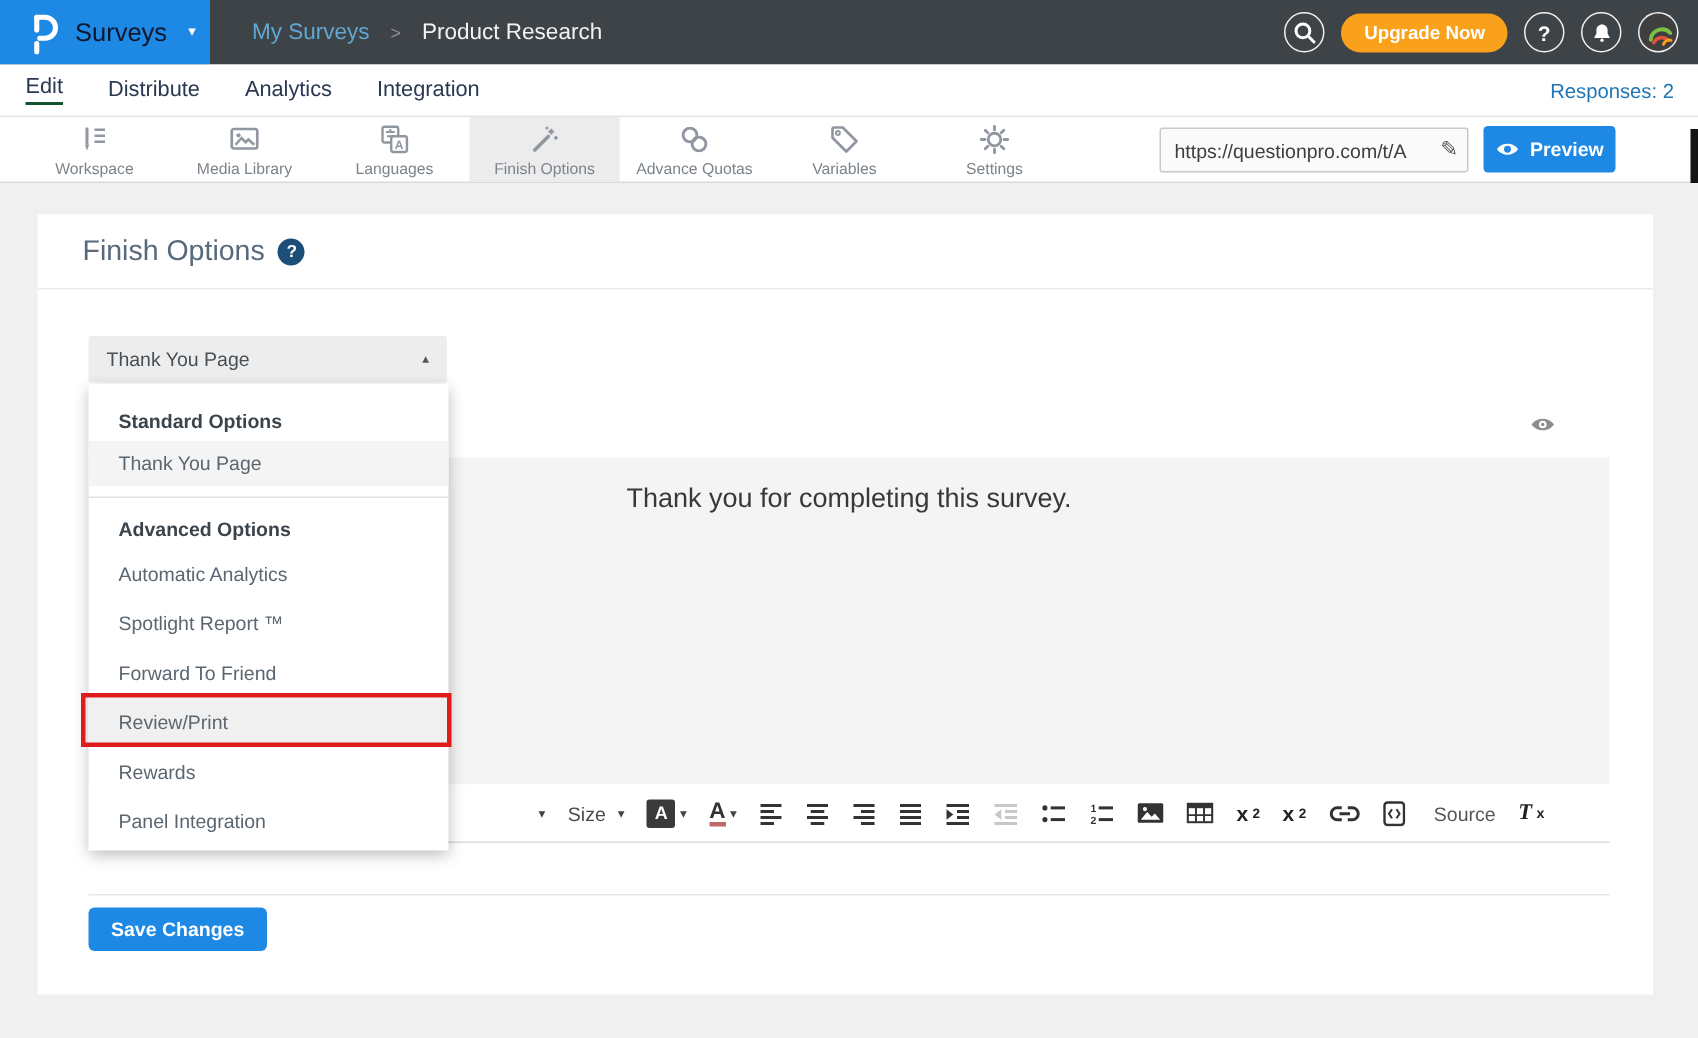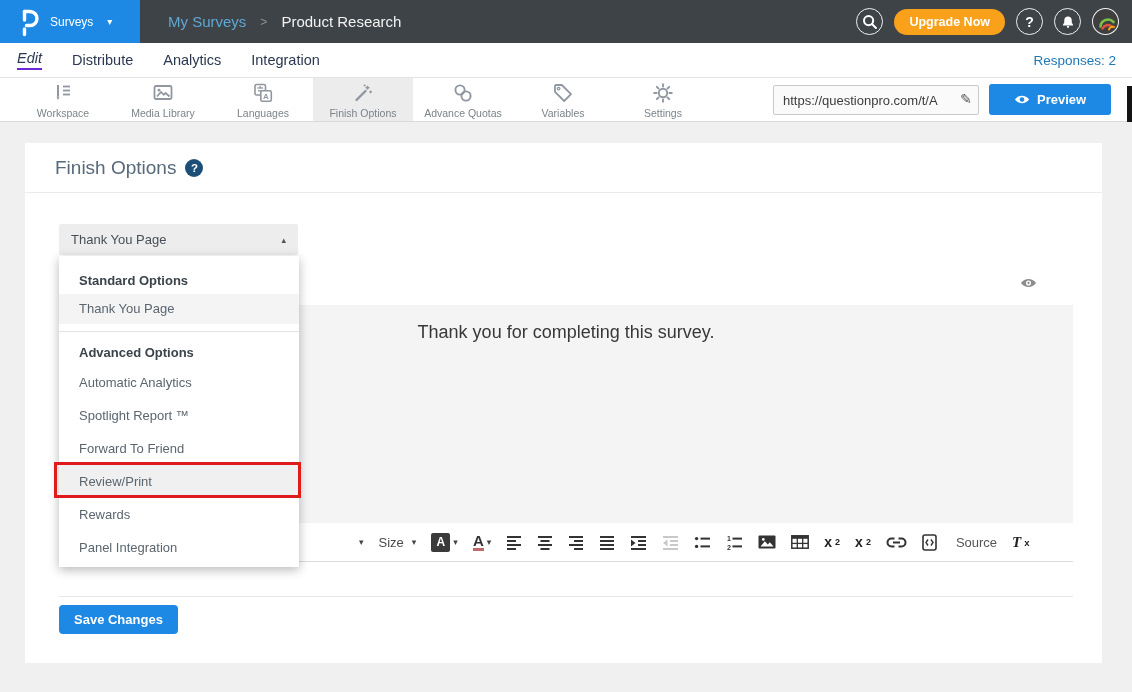--- a/index.html
+++ b/index.html
@@ -1,53 +1,53 @@
 <!DOCTYPE html>
 <html><head>
 <meta charset="utf-8">
 <style>
   html,body{margin:0;padding:0;}
   .screen{position:relative;width:1132px;height:692px;overflow:hidden;background:#f0f0f1;
     font-family:"Liberation Sans","DejaVu Sans",sans-serif;-webkit-font-smoothing:antialiased;}
   
   .topbar{position:absolute;left:0;top:0;width:1132px;height:43px;background:#3e4347;display:flex;align-items:center;}
   .logo-block{width:140px;height:43px;background:#1e88e5;display:flex;align-items:center;gap:10px;padding-left:18px;box-sizing:border-box;cursor:pointer;}
-  .logo-block .menu-label{color:#ffffff;font-size:12px;}
+  .logo-block .menu-label{color:#0f172a;font-size:17px;}
   .logo-block .caret{color:#fff;font-size:10px;margin-left:4px;}
   .crumbs{display:flex;align-items:center;gap:14px;margin-left:28px;font-size:15px;}
   .crumb-parent{color:#5fa8d3;cursor:pointer;}
   .crumb-sep{color:#8e9398;font-size:12px;}
   .crumb-current{color:#f2f2f2;}
   .topbar-right{margin-left:auto;display:flex;align-items:center;gap:11px;margin-right:13px;}
   .circle-btn{width:27px;height:27px;border:1.6px solid rgba(255,255,255,.92);border-radius:50%;
     display:flex;align-items:center;justify-content:center;box-sizing:border-box;cursor:pointer;color:#fff;font-weight:700;font-size:14px;}
   .upgrade-btn{height:26px;border-radius:13px;background:#f9a11b;color:#fff;font-size:12.5px;font-weight:700;
     display:flex;align-items:center;padding:0 15px;border:none;cursor:pointer;}
   .avatar{width:27px;height:27px;border:1.4px solid rgba(255,255,255,.92);border-radius:50%;background:#3f3f3f;overflow:hidden;display:flex;align-items:center;justify-content:center;box-sizing:border-box;cursor:pointer;}
   
   .tabbar{position:absolute;left:0;top:43px;width:1132px;height:35px;background:#fff;border-bottom:1px solid #e3e3e3;
     display:flex;align-items:center;box-sizing:border-box;}
   .tabbar .tab{margin-left:30px;font-size:14.5px;color:#2b3852;cursor:pointer;}
   .tabbar .tab:first-child{margin-left:17px;}
-  .tabbar .tab.active{border-bottom:2px solid #6d28d9;padding-bottom:2px;font-style:italic;}
+  .tabbar .tab.active{border-bottom:2px solid #14532d;padding-bottom:2px;}
   .responses{position:absolute;right:16px;top:10px;font-size:13.5px;color:#2077b4;cursor:pointer;}
   
   .ribbon{position:absolute;left:0;top:78px;width:1132px;height:44px;background:#fff;border-bottom:1px solid #d9d9d9;
     display:flex;align-items:stretch;box-sizing:border-box;}
   .ribbon-item{width:100px;display:flex;flex-direction:column;align-items:center;justify-content:center;gap:2px;cursor:pointer;}
   .ribbon-item:first-child{margin-left:13px;}
   .ribbon-item.active{background:#ececec;}
   .ribbon-item .lbl{font-size:10.5px;color:#7b838b;white-space:nowrap;}
   .ribbon-item svg{display:block;}
   .url-box{position:relative;width:206px;height:30px;margin:7px 0 0 60px;}
   .url-box input{width:206px;height:30px;box-sizing:border-box;border:1px solid #c9c9c9;border-radius:2px;background:#fafafa;
     color:#3d3d3d;font-size:13px;padding:0 24px 0 9px;font-family:"Liberation Sans",sans-serif;}
   .url-pencil{position:absolute;right:7px;top:6px;font-size:14px;color:#555;cursor:pointer;}
   .preview-btn{margin:6px 12px 0 10px;height:31px;background:#1e88e5;border:none;border-radius:3px;color:#fff;
-    font-size:13px;font-weight:600;display:flex;align-items:center;gap:7px;padding:0 25px;cursor:pointer;}
+    font-size:13px;font-weight:600;display:flex;align-items:center;gap:7px;padding:0 8px;cursor:pointer;}
   .black-strip{position:absolute;right:0;top:86px;width:5px;height:36px;background:#141414;}
   
   .card{position:absolute;left:25px;top:143px;width:1077px;height:520px;background:#fff;}
   .card-title-row{display:flex;align-items:center;gap:9px;padding:14px 0 0 30px;}
   .card-title{font-size:19px;color:#57697b;}
   .help-dot{width:18px;height:18px;border-radius:50%;background:#1c4e78;color:#fff;font-size:11.5px;font-weight:700;
     display:flex;align-items:center;justify-content:center;cursor:pointer;}
   .card-divider{position:absolute;left:0;top:49px;width:100%;height:1px;background:#ebebeb;}
   
   .select-box{position:absolute;left:34px;top:81px;width:239px;height:31px;background:#ededed;border-radius:2px;

